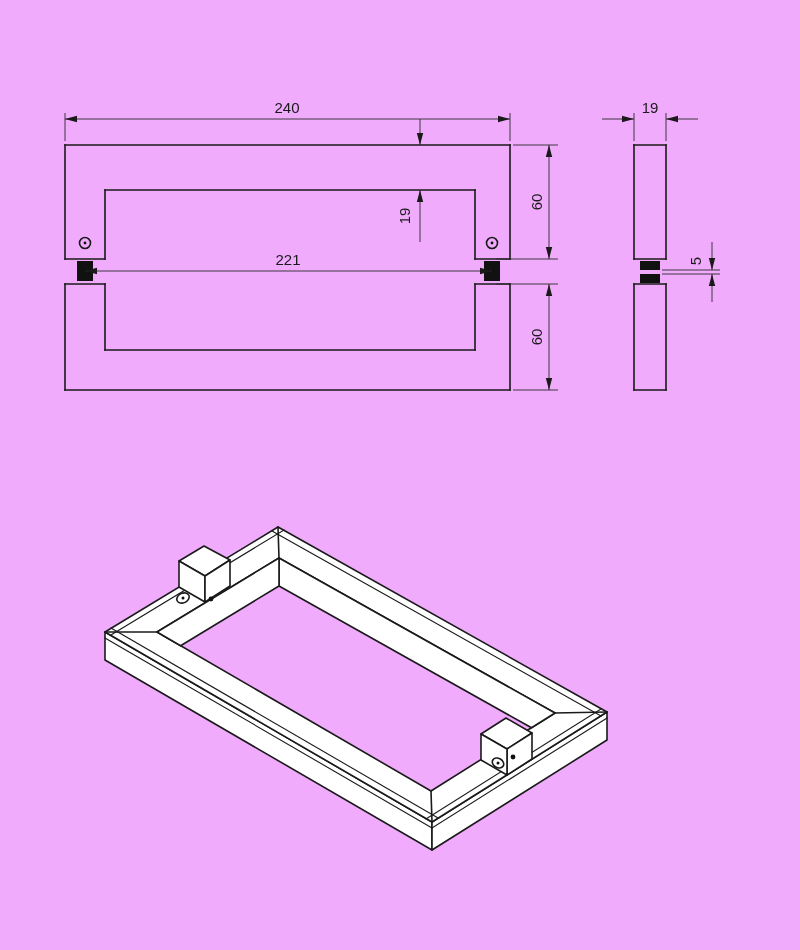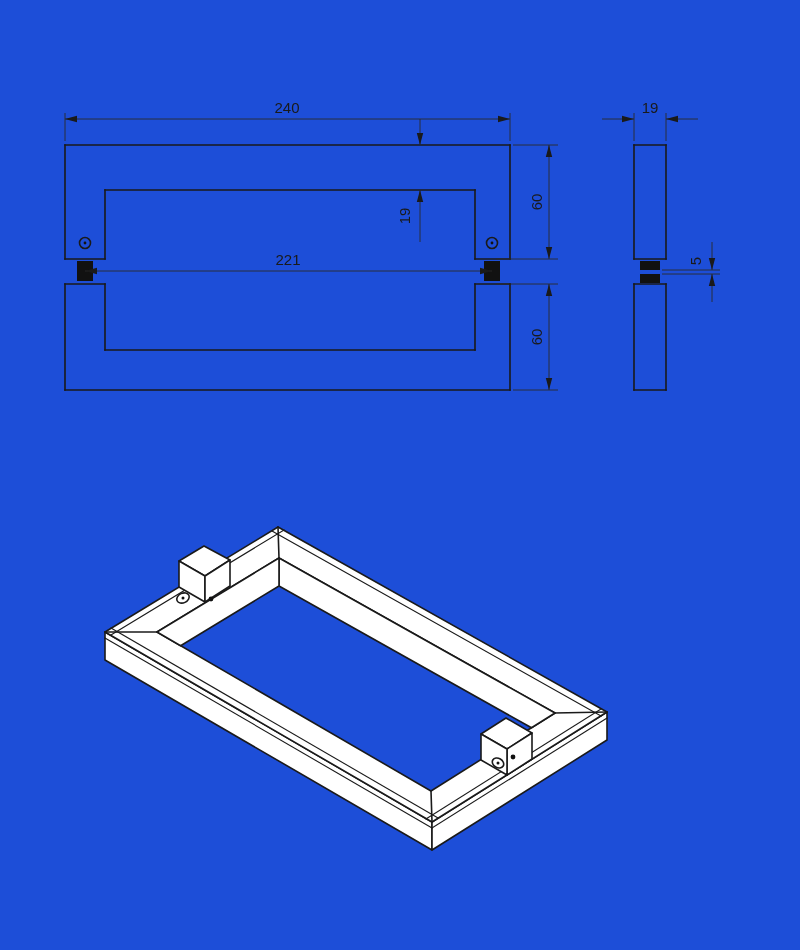--- a/index.html
+++ b/index.html
@@ -1,19 +1,19 @@
 <!DOCTYPE html>
 <html><head>
 <meta charset="utf-8">
 <style>
   html,body{margin:0;padding:0;background:#ffffff;}
   .sheet{
     position:relative;
     width:800px;height:950px;
-    background:#1d4ed8;
+    background:#f0abfc;
     font-family:"Liberation Sans", sans-serif;
     overflow:hidden;
   }
   svg{position:absolute;left:0;top:0;}
   .obj{stroke:#1a1a1a;stroke-width:1.6;fill:none;stroke-linecap:square;}
   .thin{stroke:#1a1a1a;stroke-width:1.1;fill:none;stroke-linecap:square;}
   .dim{stroke:#2b2b2b;stroke-width:0.9;fill:none;stroke-linecap:butt;}
   .arr{fill:#1a1a1a;stroke:none;}
   .face{fill:#ffffff;stroke:#1a1a1a;stroke-width:1.6;stroke-linejoin:round;}
   .blk{fill:#111111;stroke:none;}

